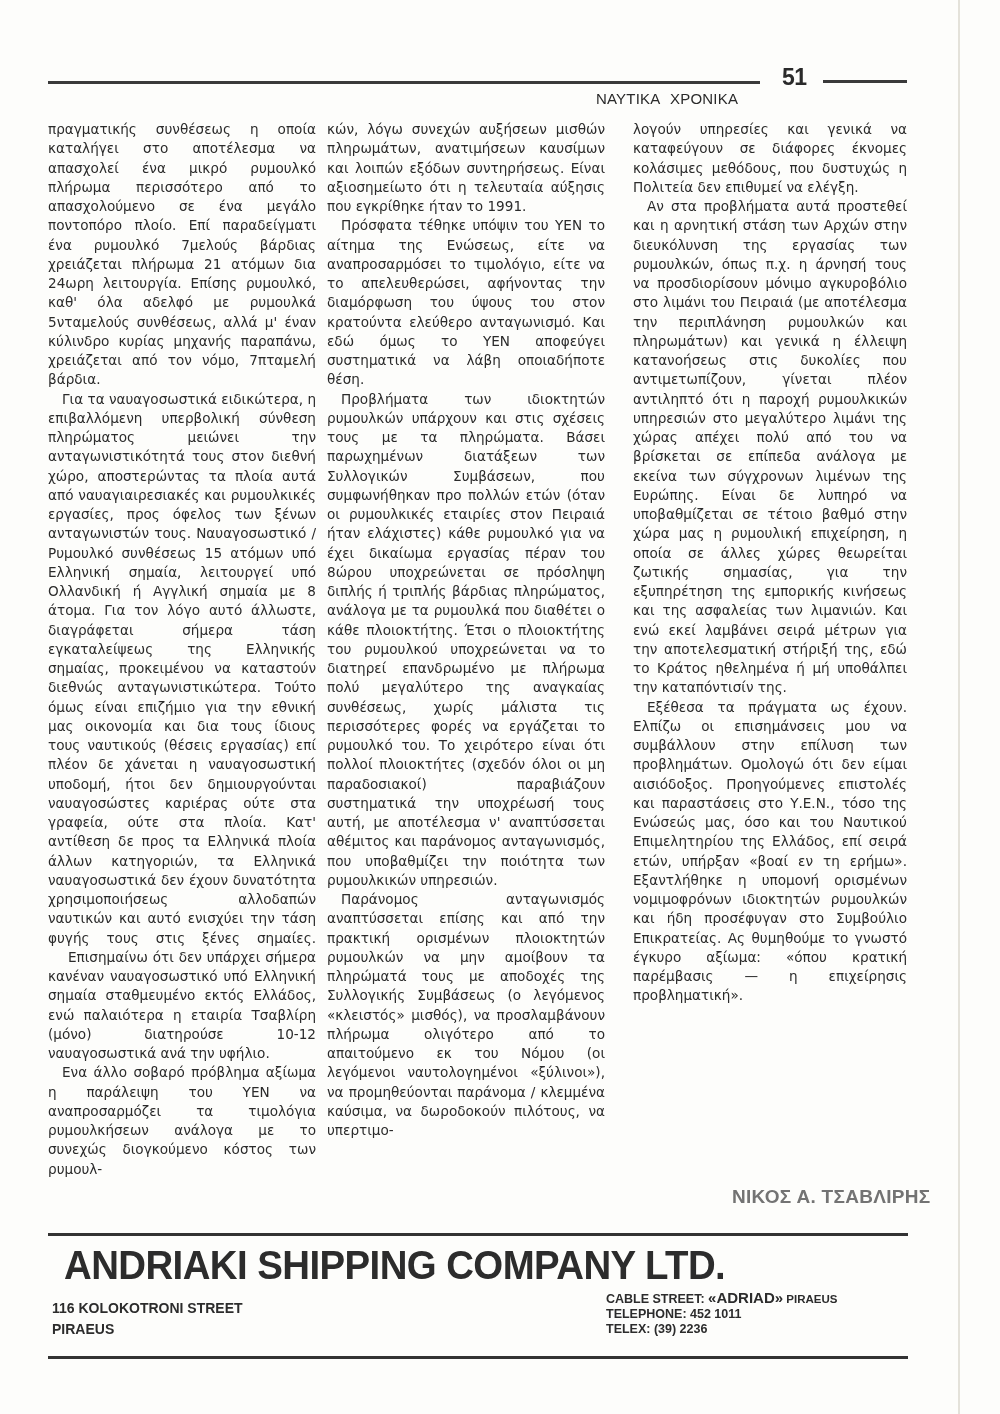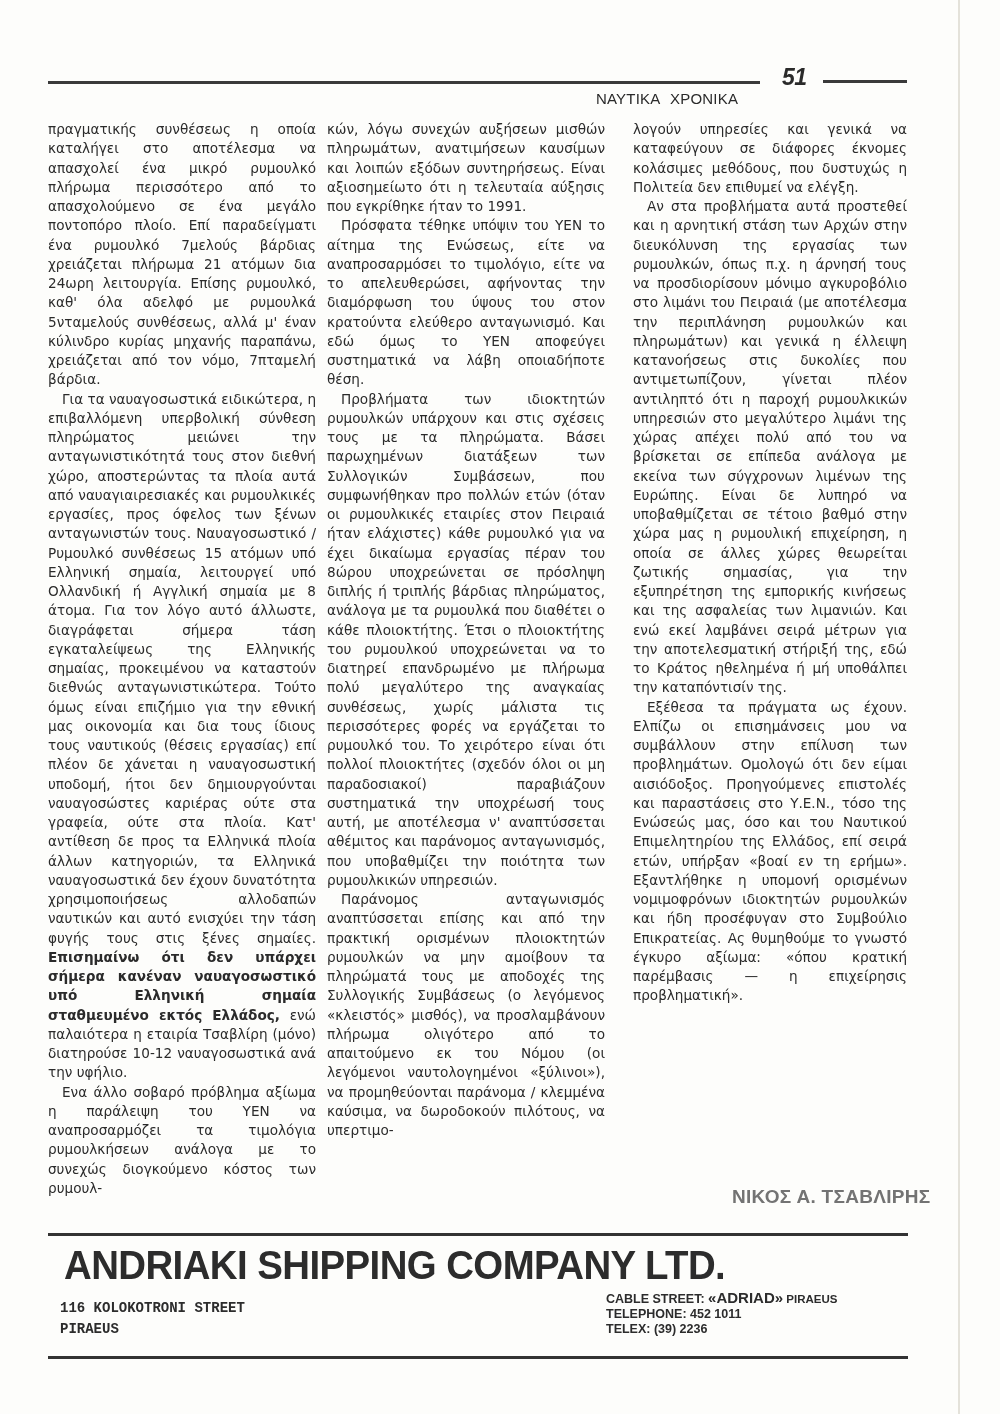--- a/index.html
+++ b/index.html
@@ -4,42 +4,42 @@
 <style>
   html, body { margin: 0; padding: 0; }
   body {
     width: 1000px; height: 1414px; position: relative; overflow: hidden;
     background: #fdfdfb; color: #2a2a2a;
     font-family: "DejaVu Sans", sans-serif;
   }
   .scan-edge { position: absolute; left: 958px; top: 0; width: 2px; height: 1414px; background: #e4e2da; }
   .header-rule-left { position: absolute; left: 48px; top: 81px; width: 712px; height: 3px; background: #3a3a3a; }
   .header-rule-right { position: absolute; left: 823px; top: 80px; width: 84px; height: 3px; background: #3a3a3a; }
-  .page-number { position: absolute; left: 782px; top: 64px; font-family: "Liberation Sans", sans-serif; font-weight: bold; font-size: 23px; color: #2a2a2a; letter-spacing: -0.5px; font-style: italic; }
+  .page-number { position: absolute; left: 782px; top: 64px; font-family: "Liberation Sans", sans-serif; font-weight: bold; font-size: 23px; color: #2a2a2a; letter-spacing: -0.5px; }
   .running-head { position: absolute; left: 596px; top: 90px; font-family: "Liberation Sans", sans-serif; font-size: 15px; color: #2a2a2a; word-spacing: 6px; letter-spacing: 0.2px; }
 
   .column {
     position: absolute; top: 120px;
     font-family: "DejaVu Sans", sans-serif; font-size: 13.6px; line-height: 19.25px;
     text-align: justify; color: #2b2b2b;
     hyphens: manual;
   }
   .col1 { left: 48px; width: 268px; }
   .col2 { left: 327px; width: 278px; }
   .col3 { left: 633px; width: 274px; }
   .column p { margin: 0; text-indent: 14px; }
   .column p.first { text-indent: 0; }
-  .column .bold { font-weight: bold; }
+  .column .bold { font-weight: normal; margin-left: 20px; }
 
   .signature { position: absolute; left: 732px; top: 1186px; font-family: "Liberation Sans", sans-serif; font-weight: bold; font-size: 19px; letter-spacing: 0.3px; color: #737373; }
 
   .ad-top-rule { position: absolute; left: 48px; top: 1233px; width: 860px; height: 3px; background: #333; }
   .ad-bottom-rule { position: absolute; left: 48px; top: 1356px; width: 860px; height: 3px; background: #333; }
   .ad-company { position: absolute; left: 64px; top: 1243px; font-family: "Liberation Sans", sans-serif; font-weight: bold; font-size: 40px; letter-spacing: -0.6px; color: #2c2c2c; transform: scaleX(0.96); transform-origin: left top; }
-  .ad-address { position: absolute; left: 60px; top: 1298px; font-family: Liberation Mono, monospace; font-weight: bold; font-size: 14px; line-height: 21px; color: #2c2c2c; }
+  .ad-address { position: absolute; left: 52px; top: 1298px; font-family: Liberation Sans, sans-serif; font-weight: bold; font-size: 14px; line-height: 21px; color: #2c2c2c; }
   .ad-contact { position: absolute; left: 606px; top: 1290px; font-family: "Liberation Sans", sans-serif; font-weight: bold; font-size: 12.5px; line-height: 15px; color: #2c2c2c; }
   .ad-contact .cable-name { font-size: 15px; text-align: right; }
   .ad-contact .small { font-size: 11.5px; }
 </style>
 </head>
 <body>
 
 <div class="scan-edge"></div>
 
 <div>

